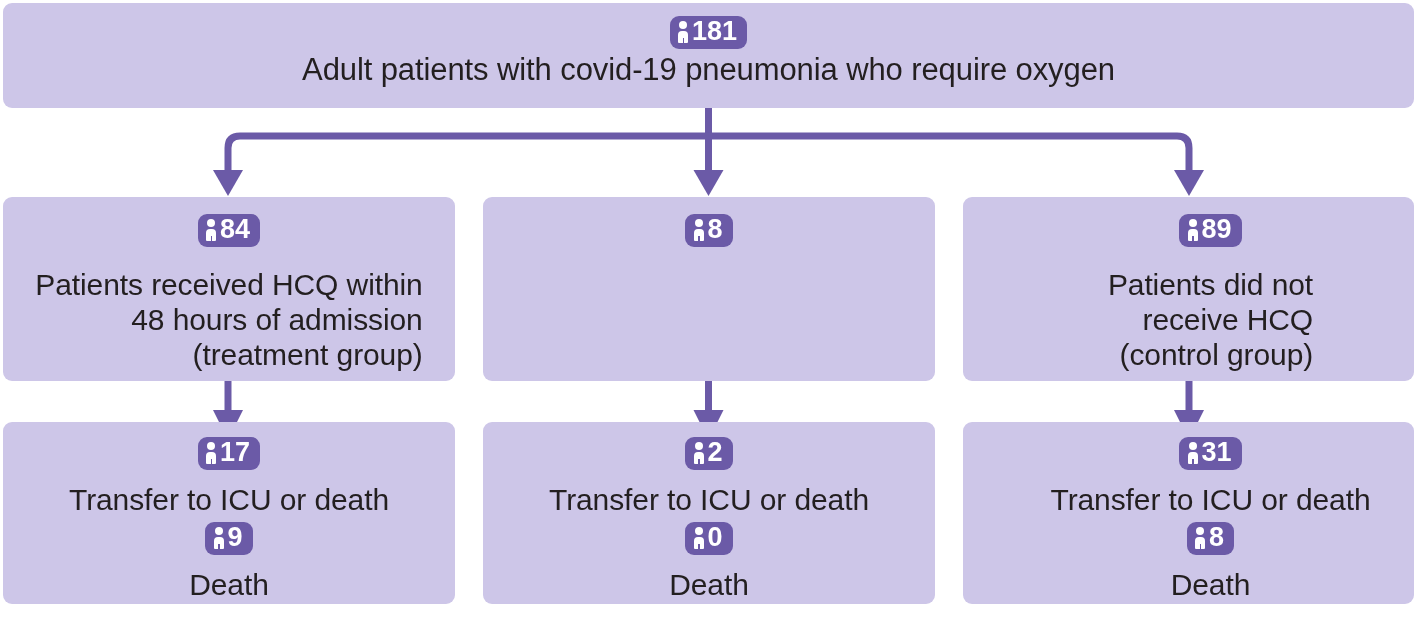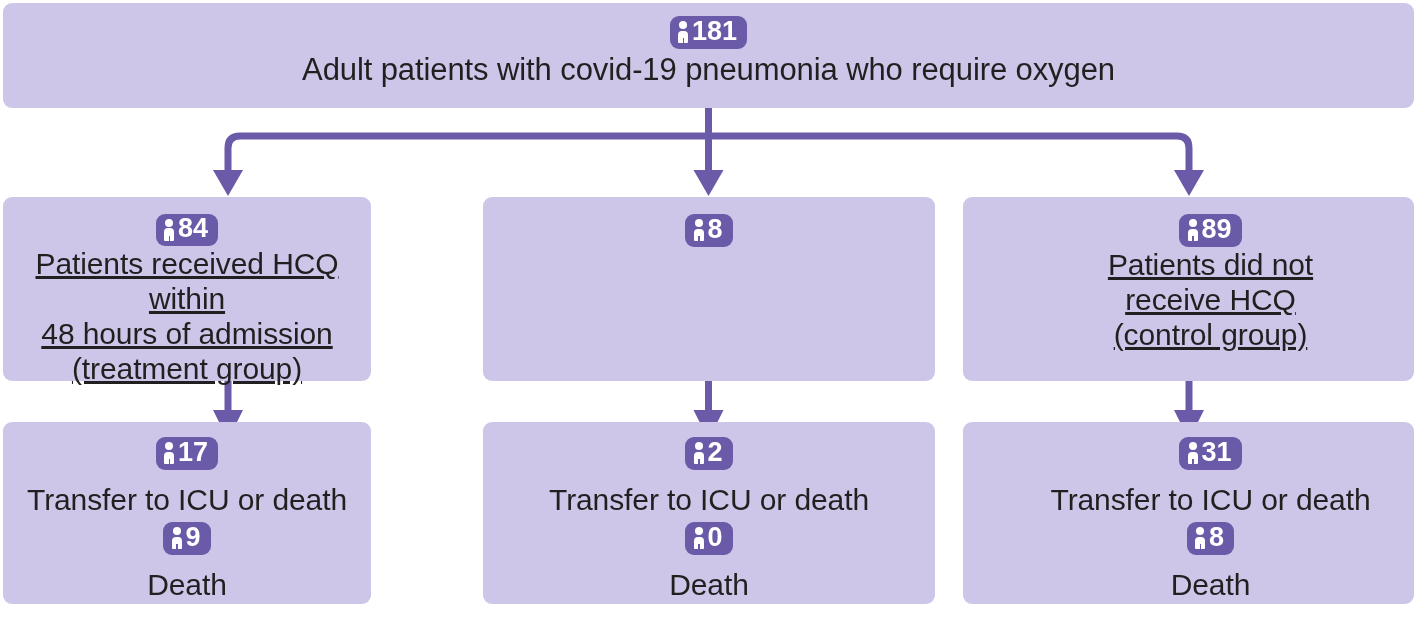--- a/index.html
+++ b/index.html
@@ -44,37 +44,37 @@
     height: 184px;
     justify-content: flex-start;
     padding-top: 17px;
   }
   .row3 {
     top: 422px;
     height: 182px;
     justify-content: flex-start;
     padding-top: 15px;
   }
-  .col-left   { left: 3px;   width: 368px; }
+  .col-left   { left: 3px;   width: 452px; }
   .col-mid    { left: 483px; width: 452px; }
   .col-right  { left: 963px; width: 451px; padding-left: 44px; }
 
   .node-text {
     font-size: 30px;
     line-height: 1.17;
-    text-align: center;
+    text-align: right;
     color: #231f20;
     white-space: pre-line;
     letter-spacing: -0.1px;
   }
   .node-top .node-text {
     font-size: 31px;
     margin-top: 3px;
   }
-  .row2 .node-text { margin-top: 0; text-decoration: underline; }
+  .row2 .node-text { margin-top: 20px; }
   .row3 .node-text { margin-top: 12px; }
 
   
   .badge {
     display: inline-flex;
     align-items: center;
     gap: 3px;
     background: #6b5aa7;
     border-radius: 9px;
     padding: 2px 10px 3px 8px;

